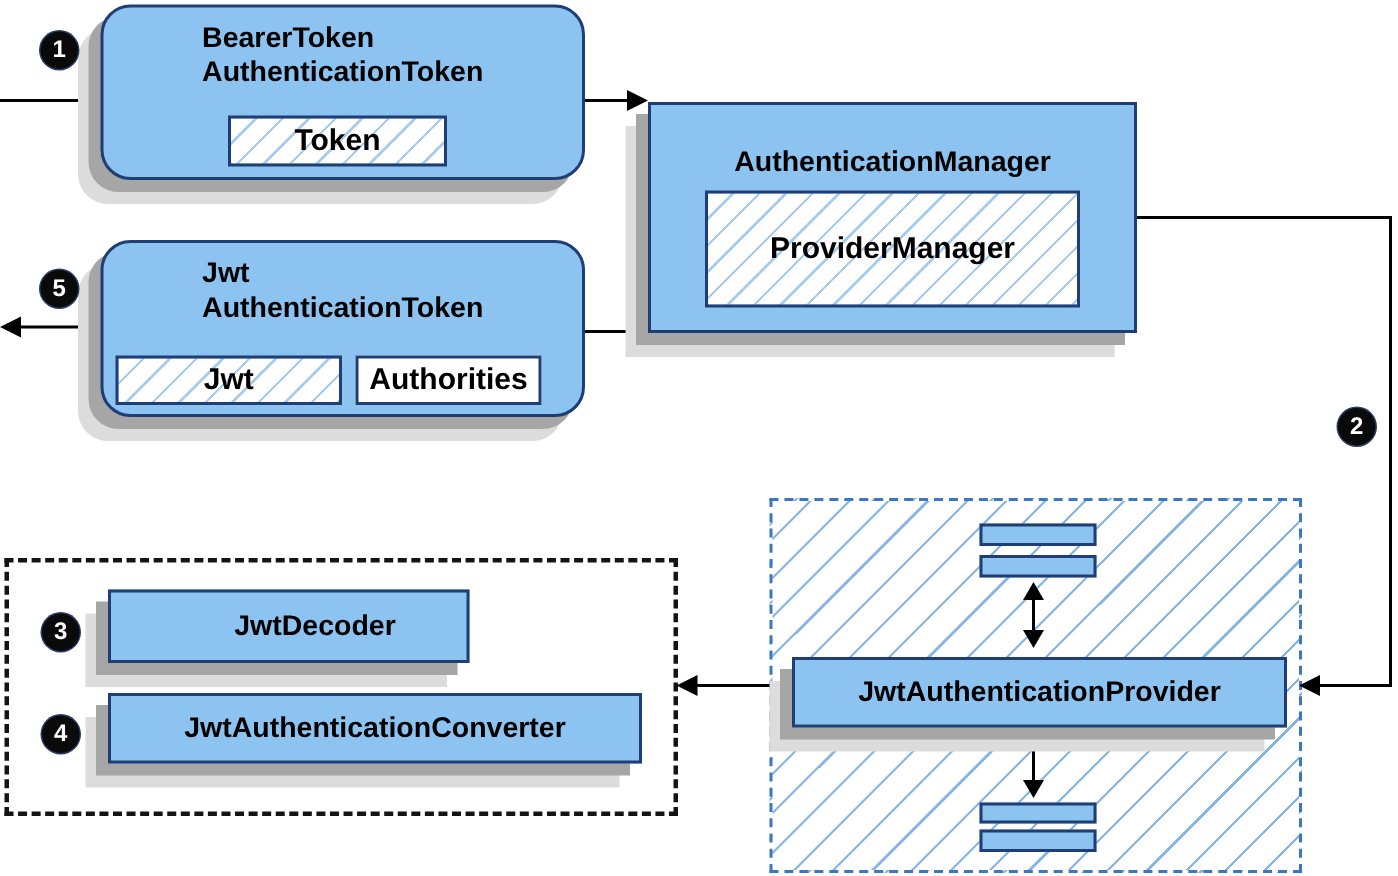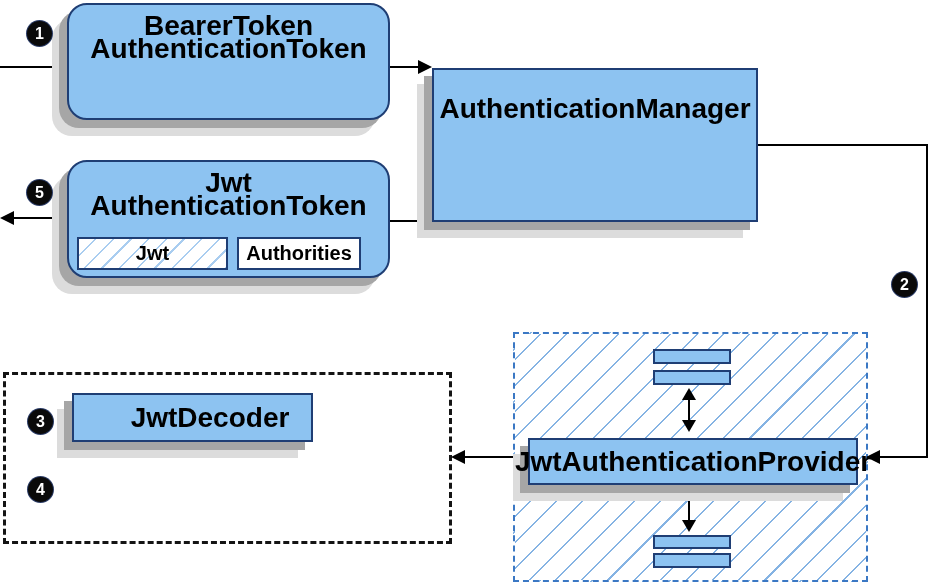--- a/index.html
+++ b/index.html
@@ -3,23 +3,23 @@
 <meta charset="utf-8">
 <style>
   html,body{margin:0;padding:0;background:#fff;}
   #canvas{
     position:relative;width:932px;height:584px;background:#ffffff;overflow:hidden;
     font-family:"Liberation Sans",sans-serif;font-weight:bold;color:#000;
   }
   
   .box{
     position:absolute;background:#8dc3f1;border:2px solid #1f3e74;
-    display:flex;align-items:center;justify-content:center;text-align:center;
+    display:flex;align-items:center;justify-content:center;
     box-shadow:-8px 8px 0 0 #a6a6a6,-15px 16px 0 0 #dcdcdc;
-    box-sizing:border-box;font-size:28px;line-height:23px;
+    box-sizing:border-box;font-size:19px;line-height:23px;
   }
   .rounded{border-radius:20px;}
   
   .subbox{
     position:absolute;background:#ffffff;border:2px solid #1f3e74;
     display:flex;align-items:center;justify-content:center;text-align:center;
     box-sizing:border-box;font-size:20px;
   }
   .hatch{background:repeating-linear-gradient(135deg,#ffffff 0 11px,#a9cdf0 11px 12.5px);}
   .hatch-big{background:repeating-linear-gradient(135deg,#ffffff 0 17px,#85b3e3 17px 18.5px);}
@@ -84,25 +84,31 @@
     <div class="vline" style="left:688px;top:496px;height:27px;"></div>
     <div class="tri tri-d" style="left:682px;top:520px;"></div>
   </div>
 
   <div class="box rounded" style="left:67px;top:3px;width:323px;height:117px;align-items:flex-start;">
     <div style="padding-top:9px;">
       <span>BearerToken</span><br>
       <span>AuthenticationToken</span>
     </div>
   </div>
+  <div class="subbox hatch" style="left:152px;top:77px;width:146px;height:34px;">
+    <span>Token</span>
+  </div>
 
   <div class="box" style="left:432px;top:68px;width:326px;height:154px;align-items:flex-start;">
     <div style="padding-top:27px;">
       <span>AuthenticationManager</span>
     </div>
+  </div>
+  <div class="subbox hatch" style="left:470px;top:127px;width:250px;height:78px;">
+    <span>ProviderManager</span>
   </div>
 
   <div class="box rounded" style="left:67px;top:160px;width:323px;height:118px;align-items:flex-start;">
     <div style="padding-top:9px;">
       <span>Jwt</span><br>
       <span>AuthenticationToken</span>
     </div>
   </div>
   <div class="subbox hatch" style="left:77px;top:237px;width:151px;height:33px;">
     <span>Jwt</span>
@@ -111,20 +117,23 @@
     <span>Authorities</span>
   </div>
 
   <div class="box" style="left:528px;top:438px;width:330px;height:47px;">
     <span>JwtAuthenticationProvider</span>
   </div>
 
   <div class="box" style="left:72px;top:393px;width:241px;height:49px;padding-left:35px;">
     <span>JwtDecoder</span>
   </div>
+  <div class="box" style="left:72px;top:462px;width:356px;height:47px;">
+    <span>JwtAuthenticationConverter</span>
+  </div>
 
 
   <div class="badge" style="left:27px;top:21px;">
     <span>1</span>
   </div>
   <div class="badge" style="left:892px;top:272px;">
     <span>2</span>
   </div>
   <div class="badge" style="left:28px;top:409px;">
     <span>3</span>

